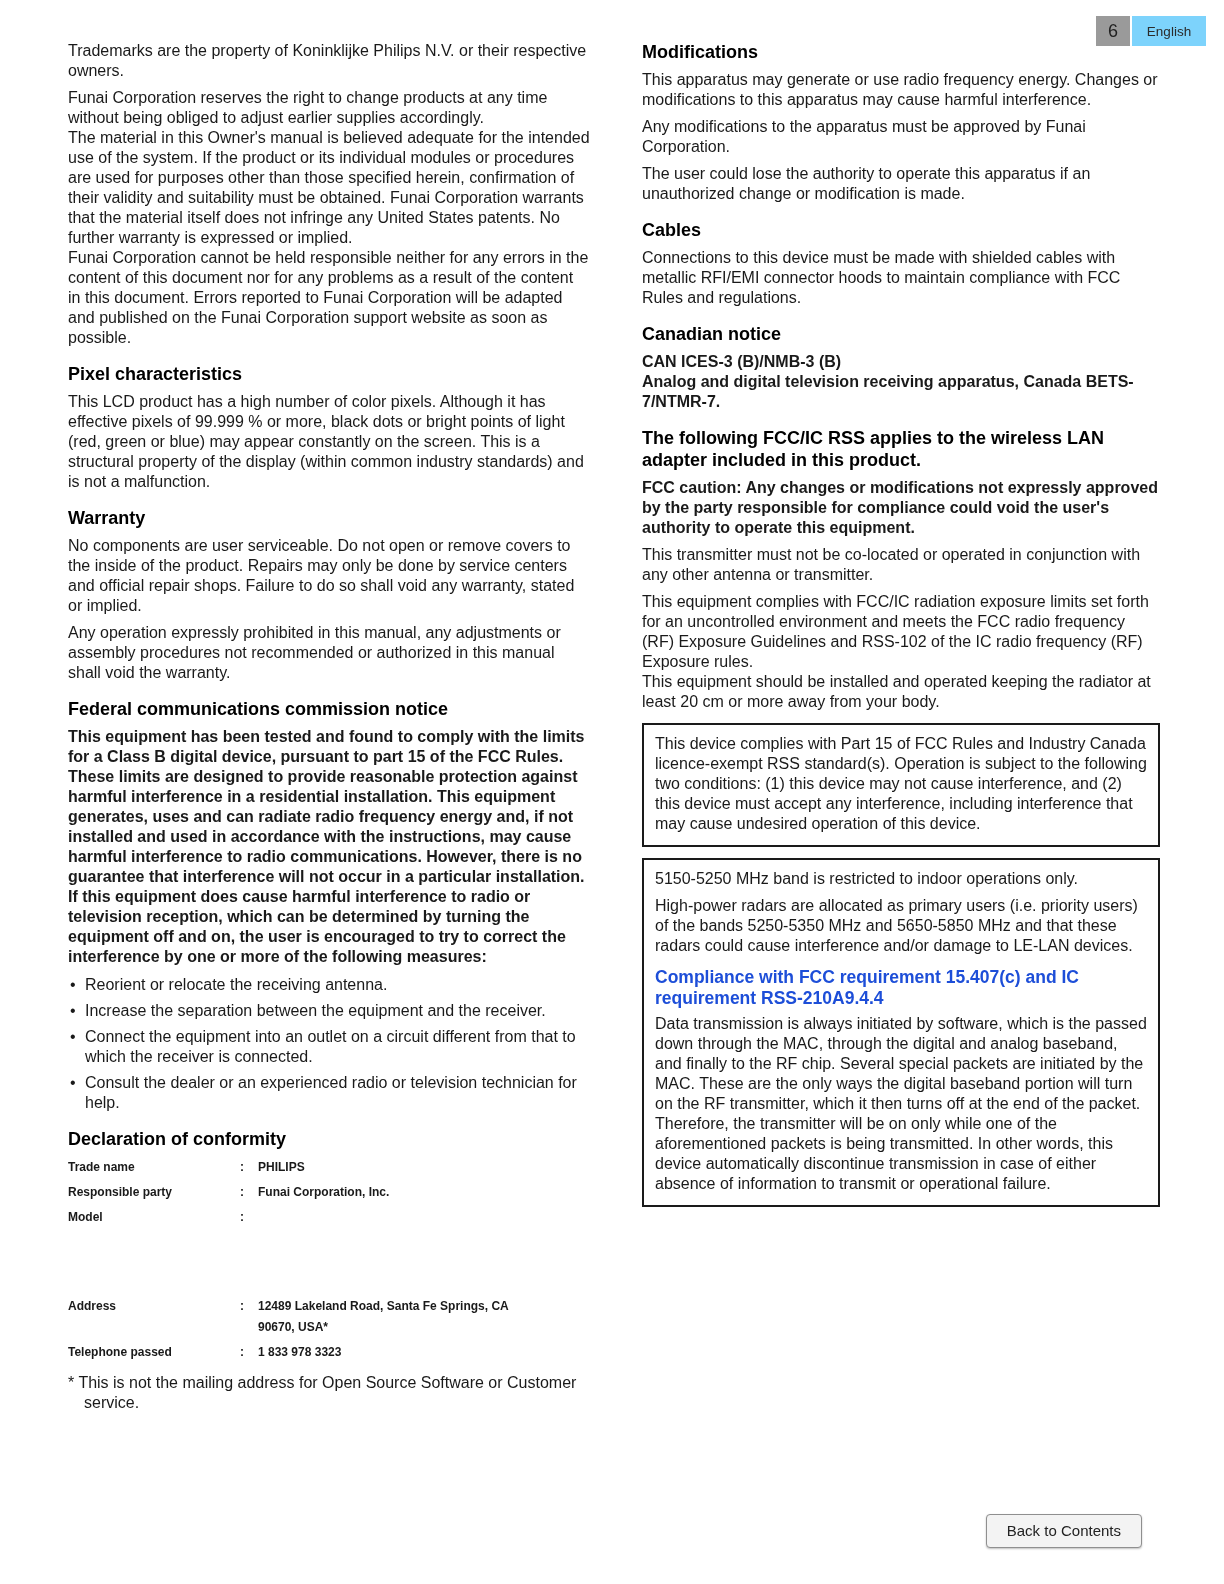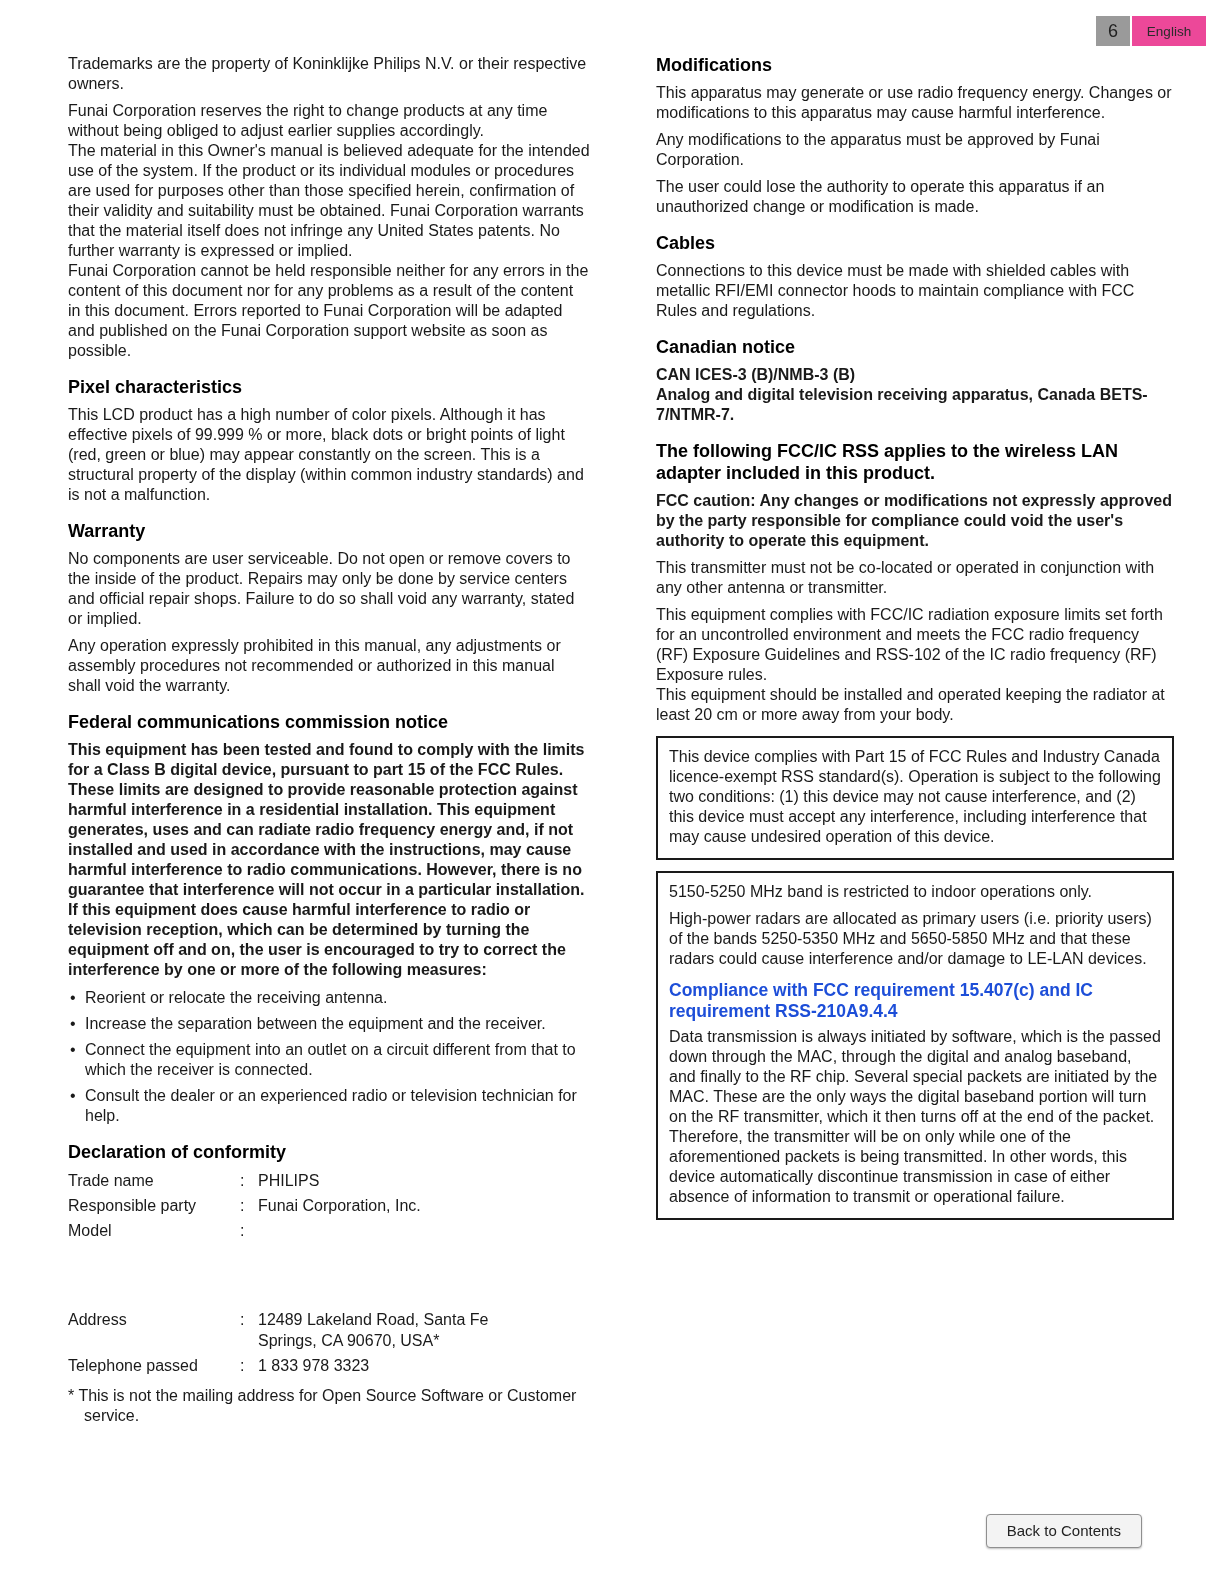--- a/index.html
+++ b/index.html
@@ -24,30 +24,30 @@
   .badge-number {
     right: 94px;
     width: 34px;
     background: #9a9a9a;
     font-size: 18px;
     color: #1f1f1f;
   }
   .badge-lang {
     right: 18px;
     width: 74px;
-    background: #ec4899;
+    background: #7dd3fc;
     font-size: 13.5px;
     color: #2b2b2b;
   }
   .columns {
     position: absolute;
-    top: 54px;
+    top: 41px;
     left: 68px;
     display: flex;
-    gap: 66px;
+    gap: 52px;
   }
   .col-left  { width: 522px; }
   .col-right { width: 518px; }
 
   p.body { font-size: 16px; line-height: 20px; margin-bottom: 7px; }
   p.flush { margin-bottom: 0; }
   p.bold  { font-weight: bold; }
 
   h2 {
     font-size: 18px;
@@ -70,22 +70,22 @@
     content: "\2022";
     position: absolute;
     left: 2px;
     top: 0;
   }
 
   .decl { margin-top: 4px; }
   .decl-row {
     display: grid;
     grid-template-columns: 172px 18px 270px;
-    font-weight: normal;
-    font-size: 16px;
+    font-weight: bold;
+    font-size: 12px;
     line-height: 21px;
     margin-bottom: 4px;
   }
   .decl-spacer { height: 64px; }
   .footnote {
     margin-top: 10px;
     font-size: 16px;
     line-height: 20px;
     padding-left: 16px;
     text-indent: -16px;

